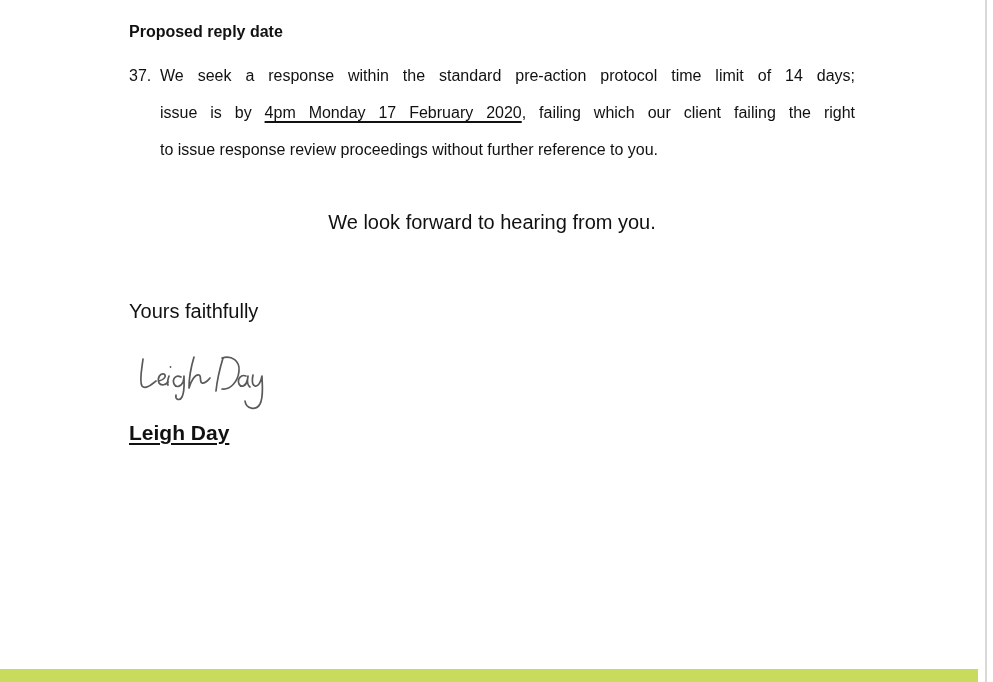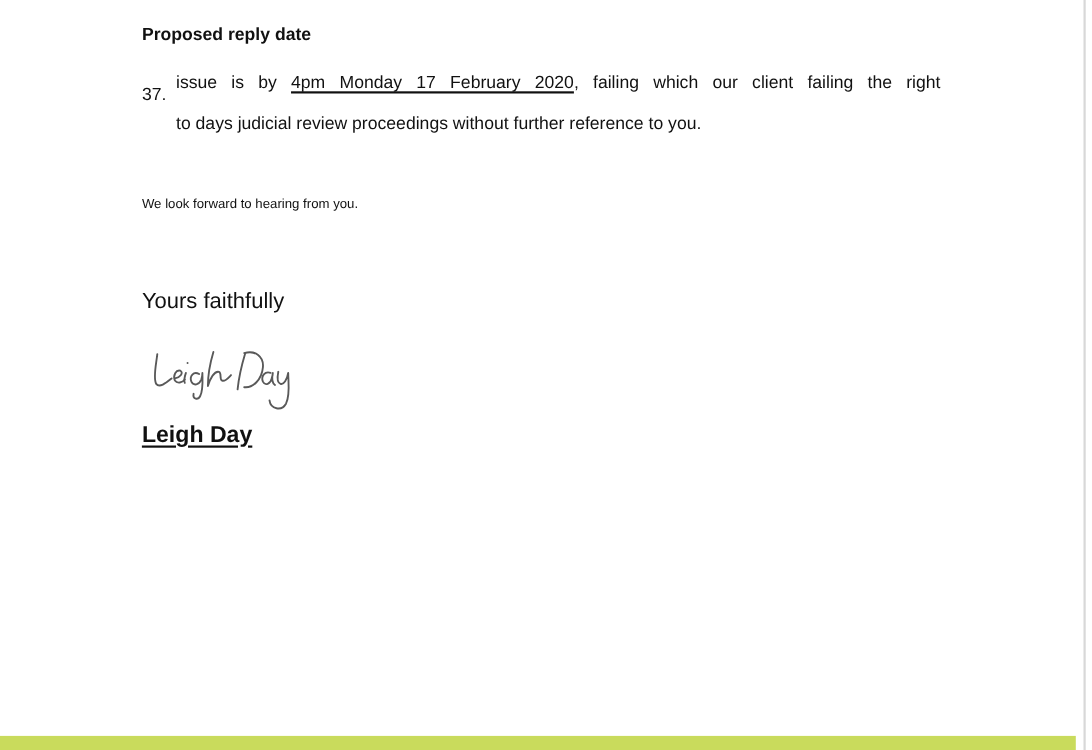--- a/index.html
+++ b/index.html
@@ -27,39 +27,40 @@
     color: #111111;
   }
   .para {
     position: relative;
     margin-top: 14px;
     padding-left: 31px;
     font-size: 16px;
   }
   .para-num {
     position: absolute;
-    left: 0; top: 11px;
+    left: 0; top: 0;
     line-height: 37px;
   }
   .pline {
     line-height: 37px;
   }
   .pline.just {
     text-align: justify;
     text-align-last: justify;
   }
   .u-date {
     text-decoration: underline;
     text-decoration-thickness: 1.5px;
     text-underline-offset: 3px;
   }
   .closing {
     margin: 43px 0 0 0;
-    font-size: 12px;
+    font-size: 20px;
     line-height: 22px;
+    text-align: center;
   }
   .valediction {
     margin: 67px 0 0 0;
     font-size: 20px;
     line-height: 22px;
   }
   .signature-wrap {
     margin-top: 26px;
     margin-left: 4px;
     height: 64px;
@@ -90,22 +91,23 @@
 </head>
 <body>
 
 <div class="page">
   <div class="content">
 
     <h2 class="heading">Proposed reply date</h2>
 
     <div class="para">
       <span class="para-num">37.</span>
+      <div class="pline just">We seek a response within the standard pre-action protocol time limit of 14 days;</div>
       <div class="pline just"><span>issue is by </span><span class="u-date">4pm Monday 17 February 2020</span><span>, failing which our client failing the right</span></div>
-      <div class="pline">to days judicial review proceedings without further reference to you.</div>
+      <div class="pline">to issue response review proceedings without further reference to you.</div>
     </div>
 
     <p class="closing">We look forward to hearing from you.</p>
 
     <p class="valediction">Yours faithfully</p>
 
     <div class="signature-wrap">
       <svg width="150" height="66" viewBox="0 0 150 66" fill="none" stroke="#595959" stroke-width="1.7" stroke-linecap="round" stroke-linejoin="round">
 
         <path d="M10,11 C9,20 6,33 9,38 C12,42 18,37 23,33"></path>

